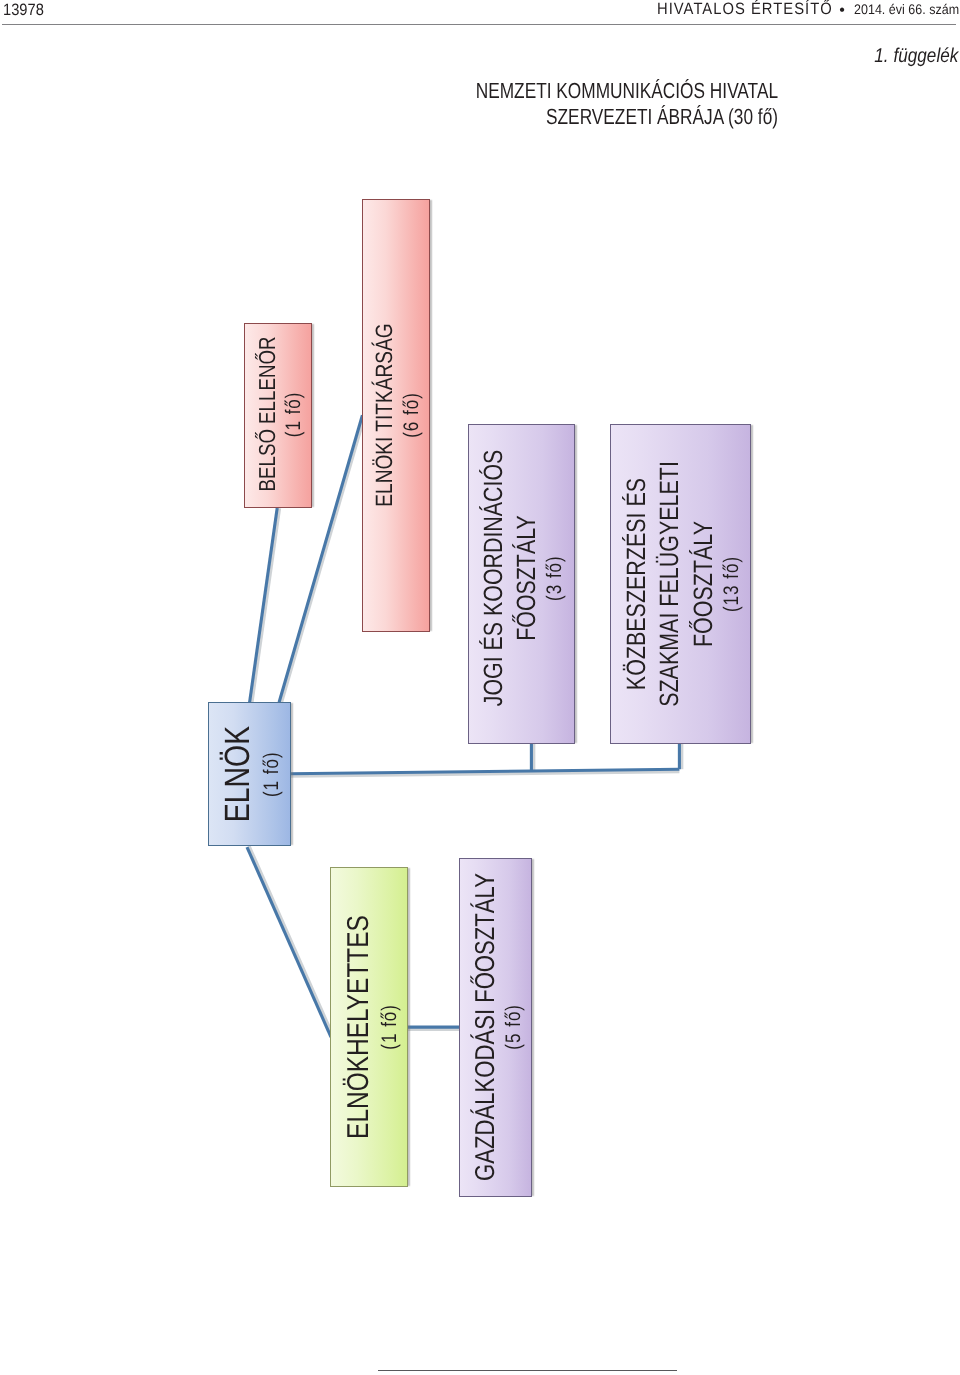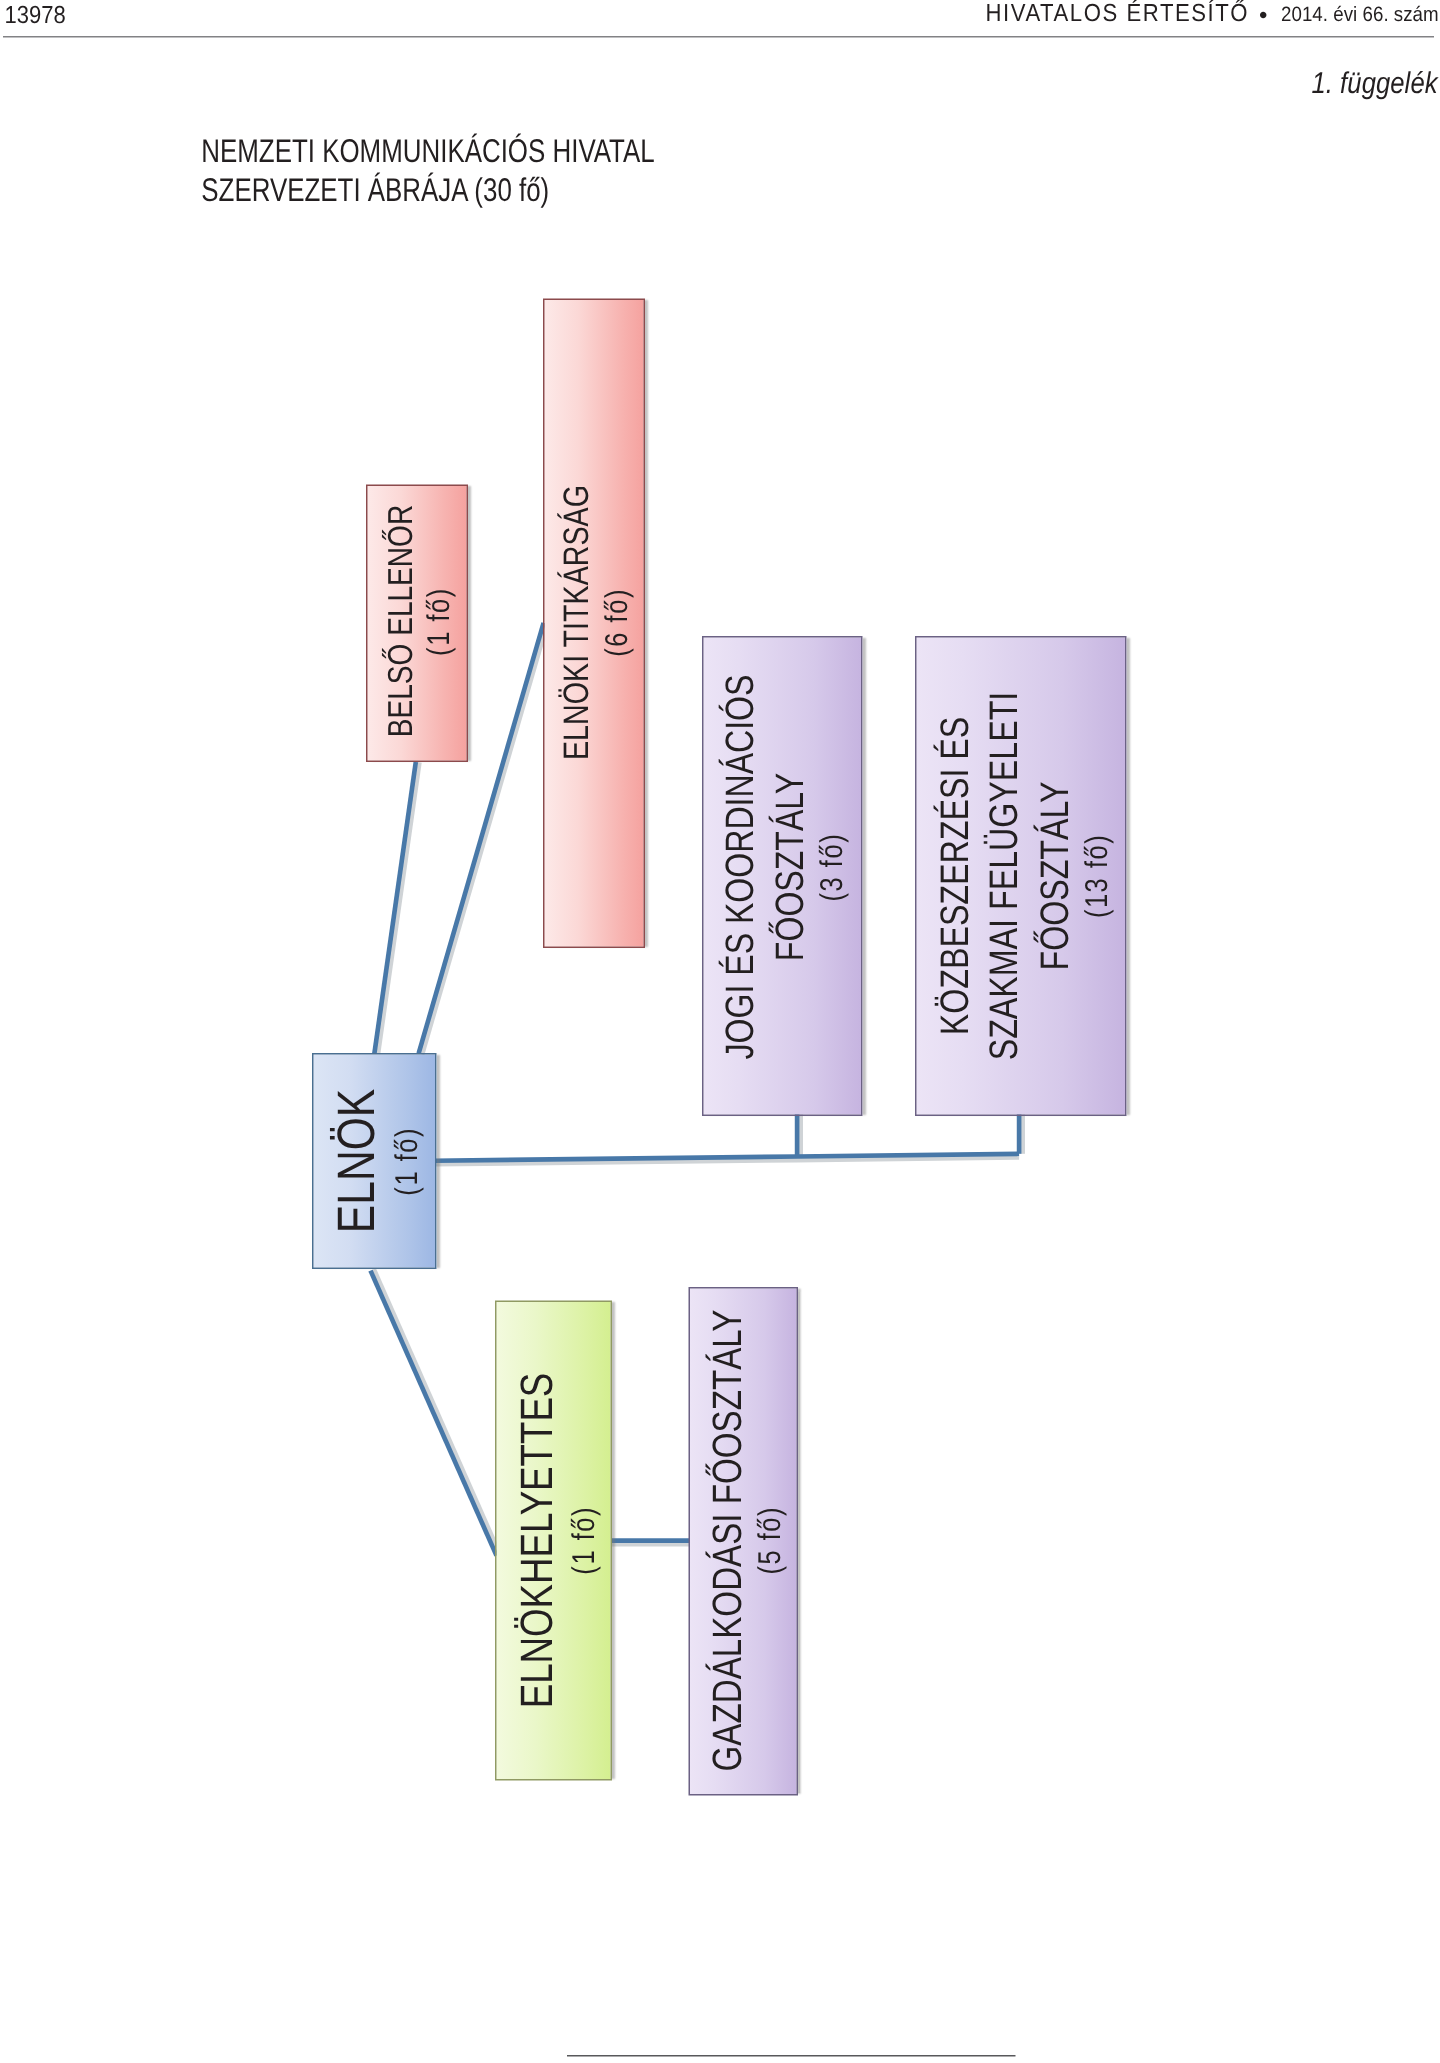--- a/index.html
+++ b/index.html
@@ -21,21 +21,21 @@
   .hdr-issue{position:absolute;left:853.6px;top:1.6px;font-size:13.8px;letter-spacing:.02px;
              transform:scaleX(.905);transform-origin:0 50%;}
   .hdr-rule{position:absolute;left:2px;right:4px;top:24px;height:1px;background:#828285;}
 
   
   .appendix{position:absolute;right:1.5px;top:45.0px;font-size:20px;
             font-style:italic;font-weight:400;color:#231f20;letter-spacing:.05px;
             transform:scaleX(.855);transform-origin:100% 50%;}
 
   
-  .charttitle{position:absolute;left:0;width:816px;top:88px;text-align:left;
+  .charttitle{position:absolute;left:0;width:816px;top:78px;text-align:right;
               font-size:21.9px;color:#231f20;line-height:25.85px;}
   .ct-l1,.ct-l2{white-space:nowrap;display:block;
                 transform:translateX(48.1px) scaleX(.789);transform-origin:50% 50%;}
 
   
   .chart{position:absolute;left:0;top:0;width:960px;height:1280px;}
   .connectors{position:absolute;left:0;top:0;}
   .conn path{fill:none;stroke:#4878a8;stroke-width:3.1;stroke-linecap:butt;stroke-linejoin:miter;}
   .conn-shadow path{fill:none;stroke:#cfd3d6;stroke-width:3.1;stroke-linecap:butt;stroke-linejoin:miter;}
 

